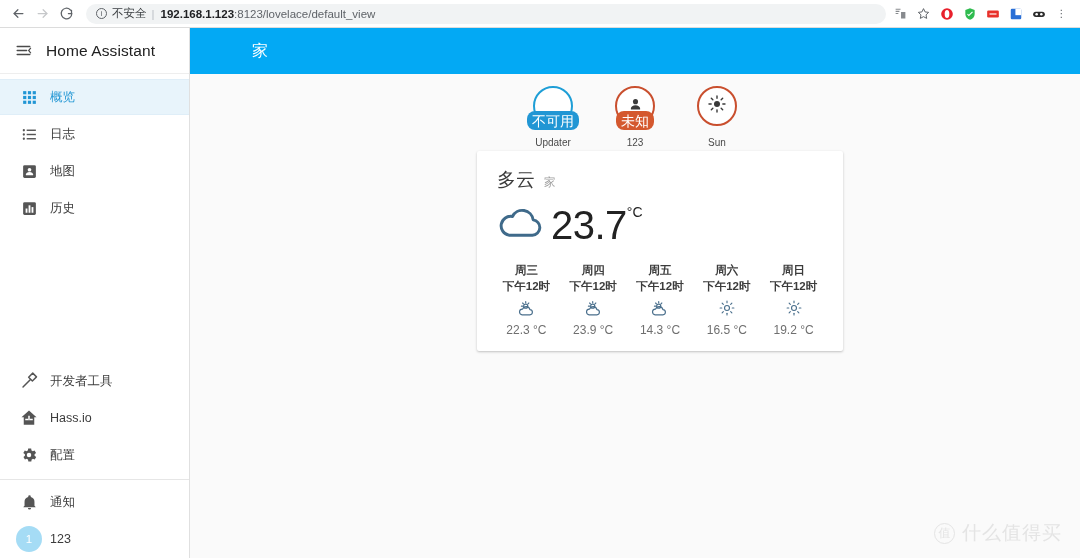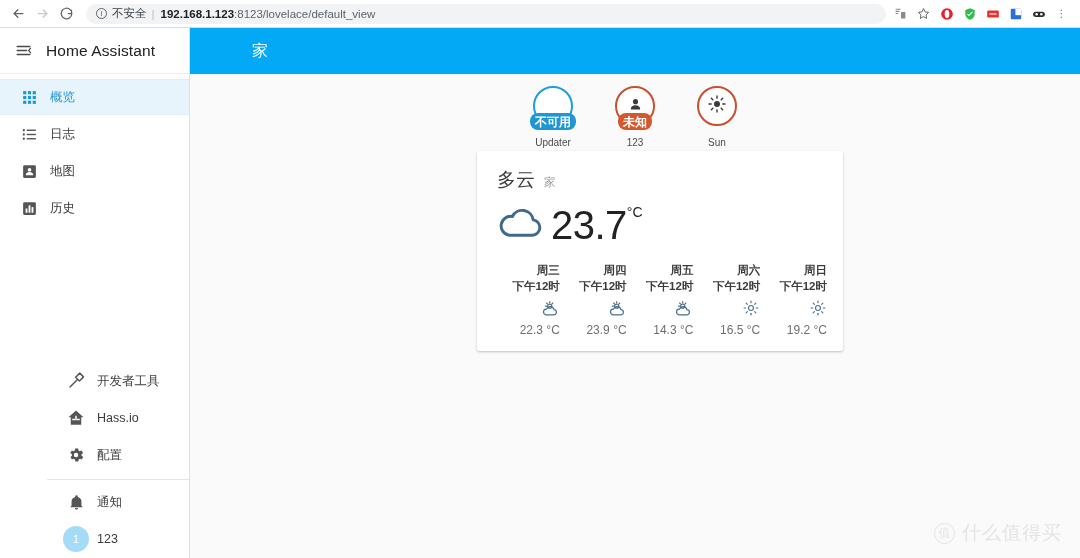--- a/index.html
+++ b/index.html
@@ -123,21 +123,21 @@
   }
   .nav-item .lbl { padding-left: 4px; }
   .nav-item.active {
     background: #e8f4fb;
     border-top: 1px solid #dfeef8;
     border-bottom: 1px solid #dfeef8;
     color: #2196d4;
   }
   .nav-item.active .ico { color: #2196d4; }
   .sidebar-spacer { flex: 1 1 auto; }
-  .nav-bottom { padding-bottom: 0; padding-left: 47px; }
+  .nav-bottom { padding-bottom: 0; }
   .nav-divider {
     height: 1px;
     background: #e6e6e6;
     margin: 6px 0 4px 0;
   }
   .avatar {
     width: 26px; height: 26px;
     border-radius: 50%;
     background: #a5dcf5;
     color: #ffffff;
@@ -200,26 +200,25 @@
     color: #3a3a3a;
   }
   .badge-circle.blue { border-color: #1e9ed6; }
   .badge-value {
     position: absolute;
     bottom: -6px;
     left: 50%;
     transform: translateX(-50%);
     background: #d4582e;
     color: #ffffff;
-    font-size: 12px;
+    font-size: 14px;
     line-height: 1;
     padding: 2.5px 5px;
     border-radius: 8px;
     white-space: nowrap;
-    font-weight: bold;
   }
   .badge-value.blue { background: #2196d4; }
   .badge-name {
     margin-top: 11px;
     font-size: 10px;
     color: #4a4a4a;
     white-space: nowrap;
   }
   
   .card {
@@ -289,21 +288,21 @@
   
   .forecast {
     display: flex;
     margin-top: 16px;
     padding-bottom: 4px;
   }
   .fc-col {
     flex: 1 1 0;
     display: flex;
     flex-direction: column;
-    align-items: flex-end;
+    align-items: center;
   }
   .fc-day {
     font-size: 11.5px;
     color: #3c3c3c;
     font-weight: bold;
     line-height: 1.35;
     text-align: center;
   }
   .fc-icon { margin-top: 4px; height: 20px; display: flex; align-items: center; }
   .fc-temp {

